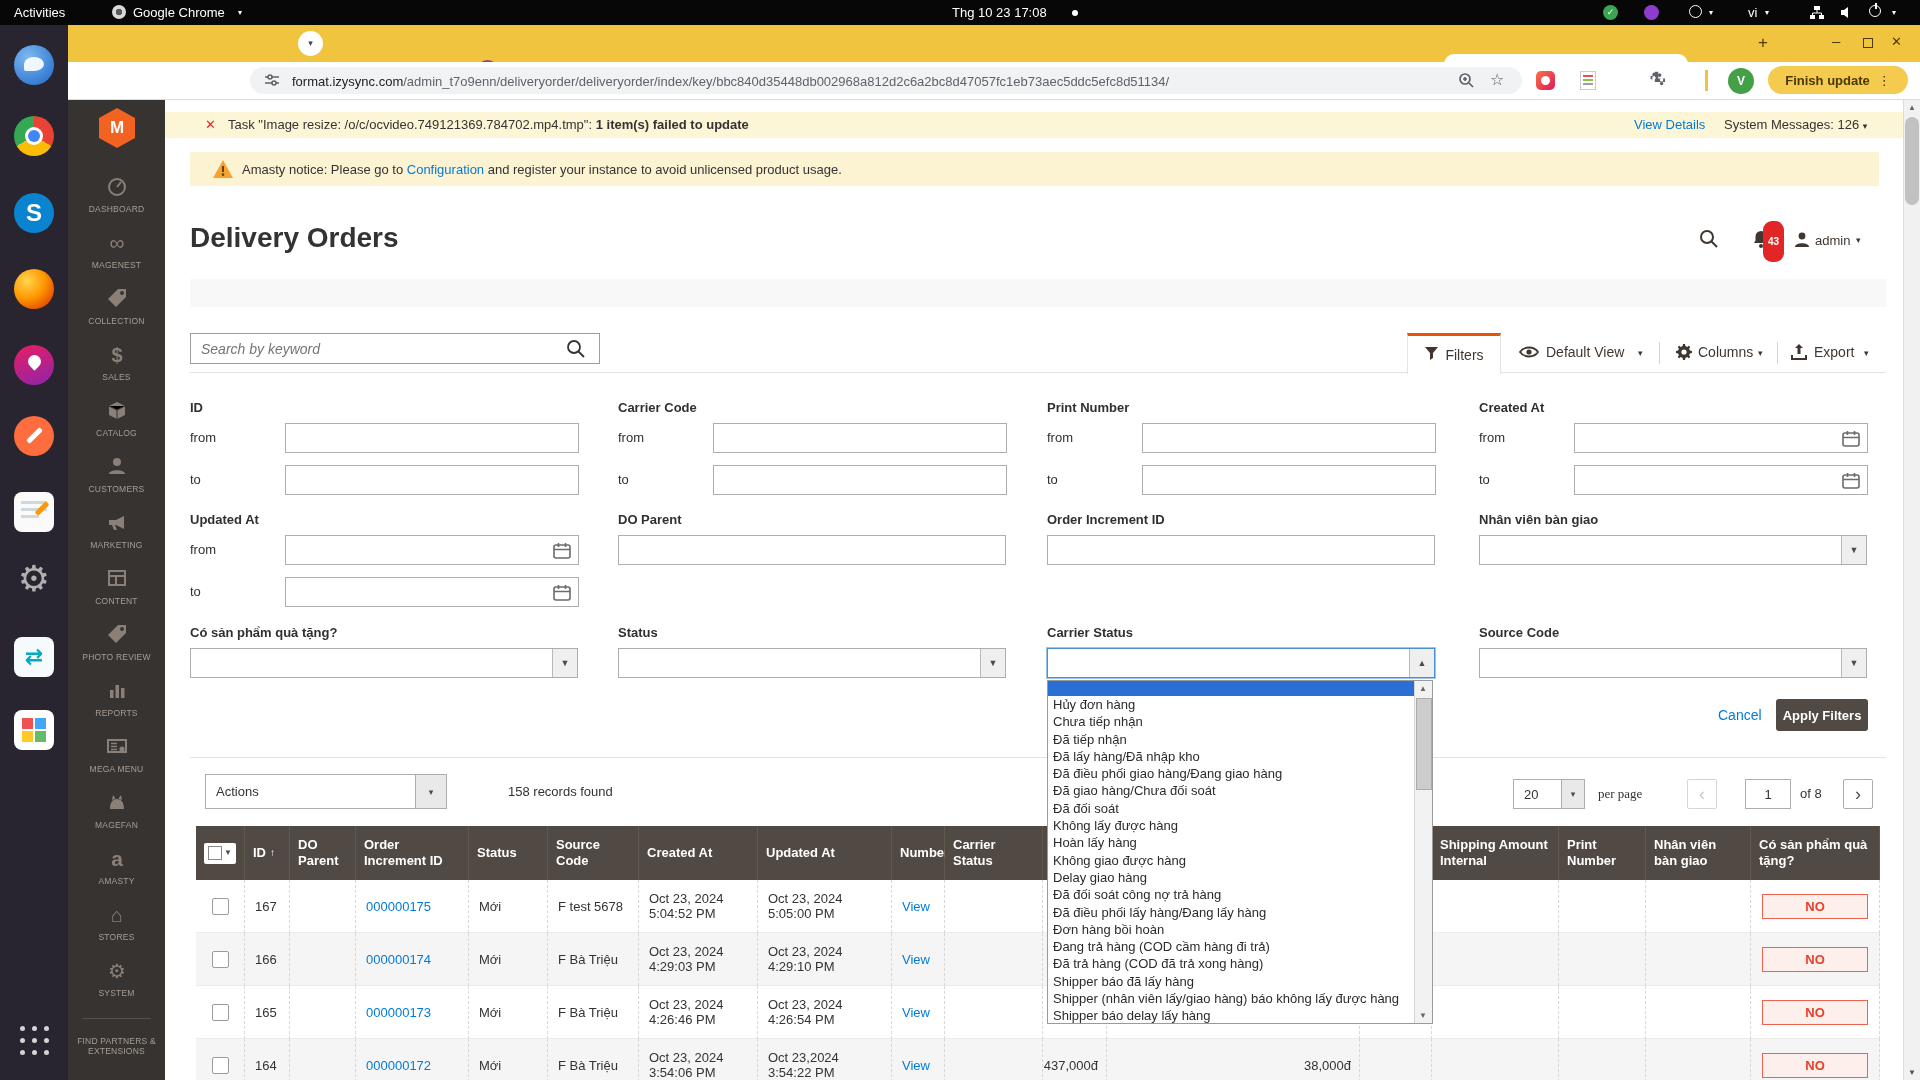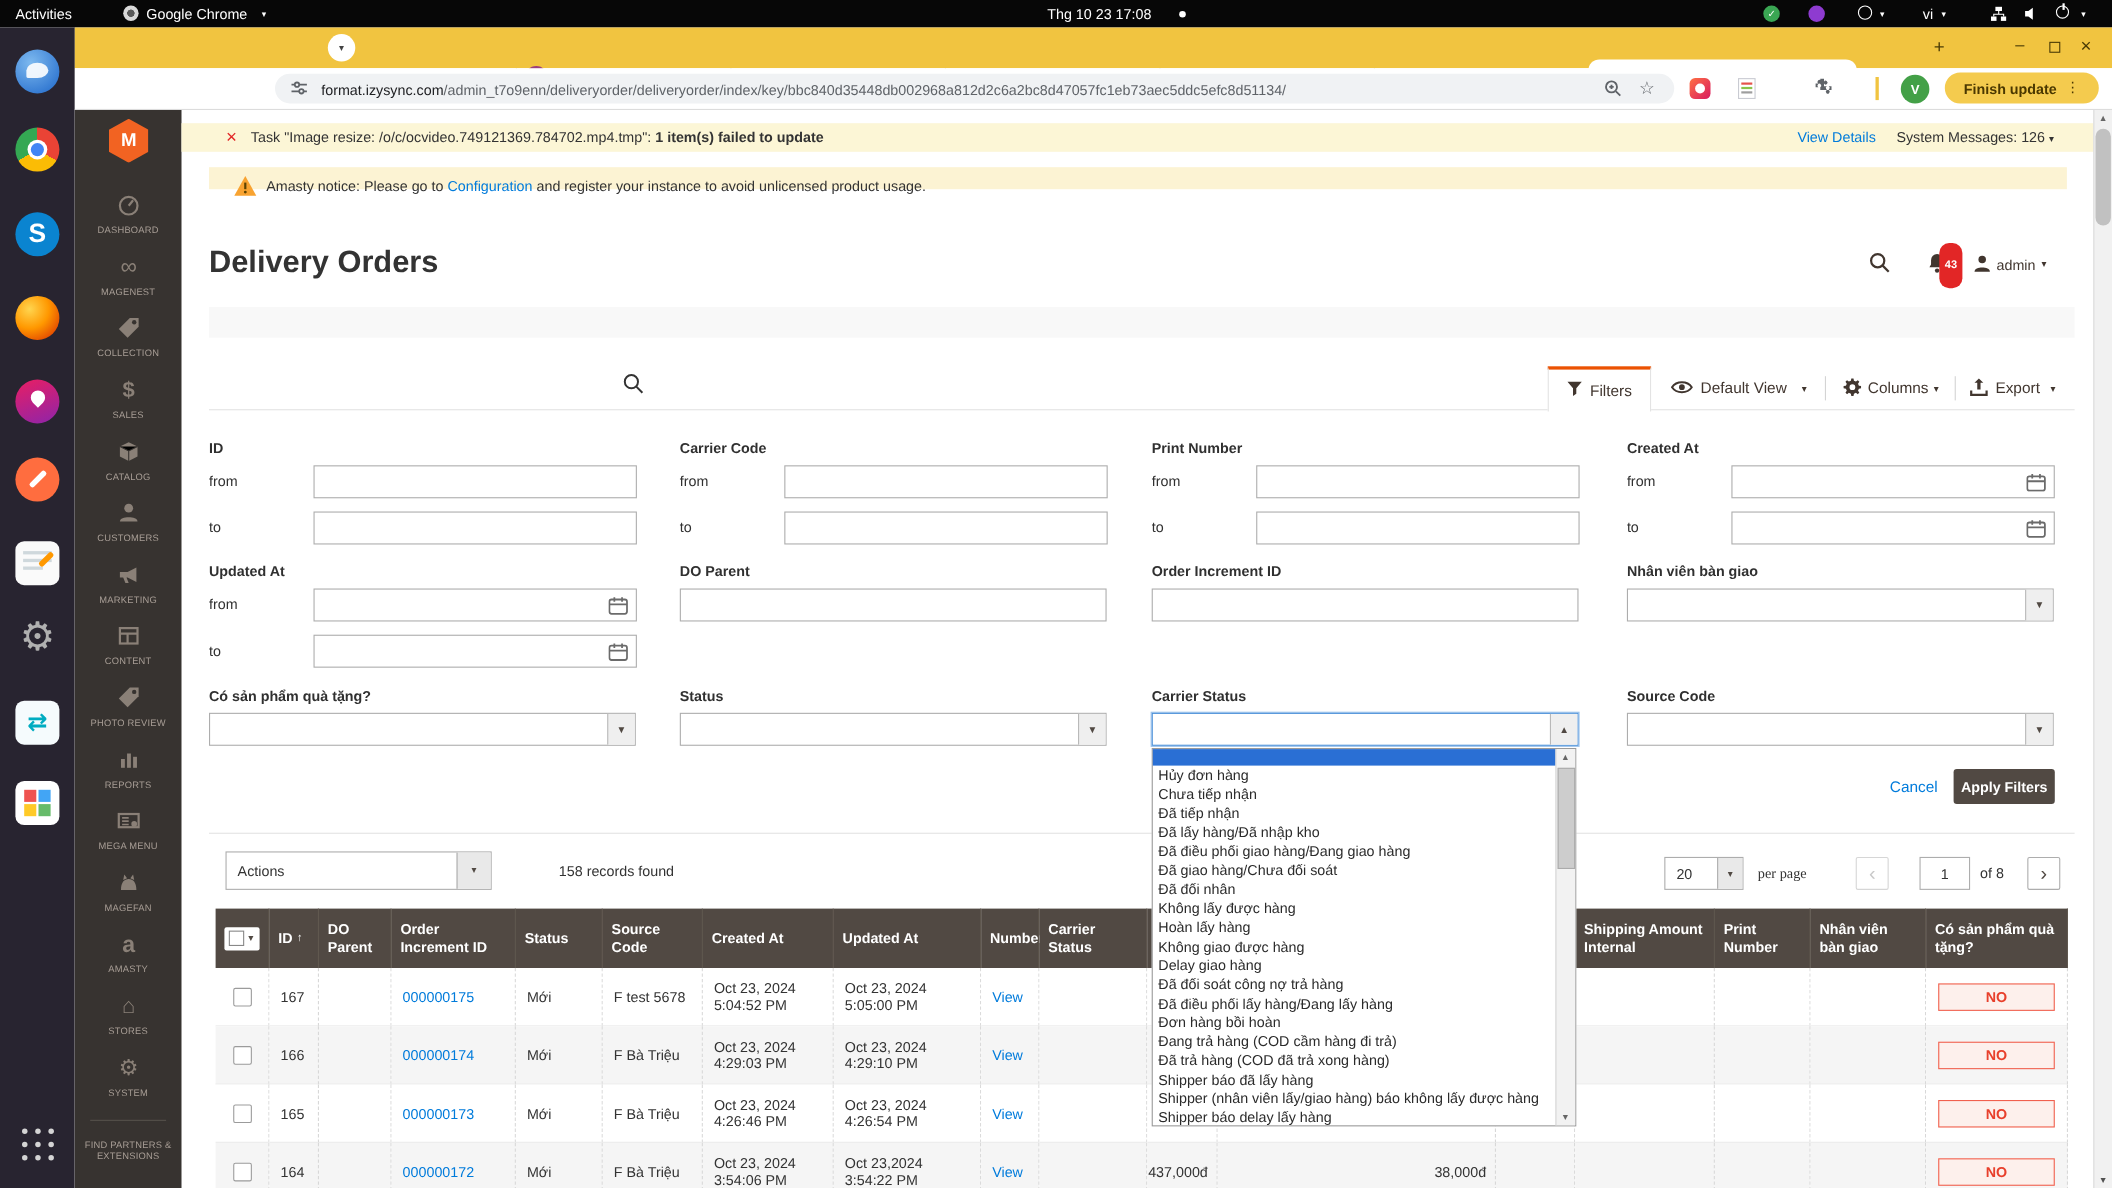--- a/index.html
+++ b/index.html
@@ -41,21 +41,21 @@
   #pagebg{left:68px;top:100px;width:1852px;height:980px;background:#fff;}
   #mgside{left:68px;top:100px;width:97px;height:980px;background:#373330;}
   .mg-item-label{position:absolute;width:97px;text-align:center;font-size:8.5px;letter-spacing:.2px;
       color:#a79d95;text-transform:uppercase;line-height:10px;}
   .mg-ic{position:absolute;left:36px;width:26px;height:26px;color:#8a8077;font-size:20px;line-height:26px;text-align:center;}
   #mglogo{left:99px;top:108px;width:36px;height:40px;background:#f26322;
      clip-path:polygon(50% 0,100% 25%,100% 75%,50% 100%,0 75%,0 25%);color:#fff;font-weight:bold;
      font-size:17px;display:flex;align-items:center;justify-content:center;}
   
   #msg1{left:165px;top:112px;width:1739px;height:26px;background:#fcf6d6;}
-  #msg2{left:190px;top:152px;width:1689px;height:20px;background:#fcf3d3;}
+  #msg2{left:190px;top:152px;width:1689px;height:34px;background:#fcf3d3;}
   .msgtxt{font-size:13px;color:#333;}
   .blue{color:#007bdb;}
   
   #ptitle{left:190px;top:222px;font-size:28px;color:#333;}
   .badge{position:absolute;background:#e22626;color:#fff;font-size:10px;font-weight:bold;border-radius:9px;
      padding:15px 5px;}
   
   #graystrip{left:190px;top:279px;width:1696px;height:28px;background:#f8f8f8;}
   #kwsearch{left:190px;top:333px;width:410px;height:31px;border:1px solid #9e9e9e;background:#fff;
      font-style:italic;color:#8a8a8a;font-size:14px;padding:0 30px 0 10px;font-family:"Liberation Sans",sans-serif;}
@@ -404,20 +404,21 @@
   <span class="a badge" style="left:1763px;top:221px;">43</span>
   <span class="a" style="left:1793px;top:230px;"><svg width="18" height="18">
         <circle cx="9" cy="6" r="3.4" fill="#41362f"></circle>
         <path d="M2 17c0-5 14-5 14 0z" fill="#41362f"></path>
       </svg></span>
   <span class="a" style="left:1815px;top:233px;font-size:13px;color:#41362f;">admin</span>
   <span class="a" style="left:1856px;top:235px;font-size:9px;color:#41362f;">▾</span>
 
   <div class="a" id="graystrip"></div>
 
+  <input class="a" id="kwsearch" placeholder="Search by keyword" style="">
   <span class="a" style="left:566px;top:339px;"><svg width="20" height="20">
         <circle cx="8" cy="8" r="6" fill="none" stroke="#333" stroke-width="1.8"></circle>
         <path d="M12.5 12.5 L18 18" stroke="#333" stroke-width="1.8"></path>
       </svg></span>
   <div class="a" id="rowline"></div>
   <div class="a" id="ftab">
     <span><svg width="15" height="15">
           <path d="M1 1h13l-5 6v5l-3 2V7z" fill="#41362f"></path>
         </svg></span>
     <span>Filters</span>
@@ -684,21 +685,21 @@
       <span class="nobadge">NO</span>
     </div>
     <div class="a" id="ddown">
       <div class="ddblank"></div>
       <div class="ddopt">Hủy đơn hàng</div>
       <div class="ddopt">Chưa tiếp nhận</div>
       <div class="ddopt">Đã tiếp nhận</div>
       <div class="ddopt">Đã lấy hàng/Đã nhập kho</div>
       <div class="ddopt">Đã điều phối giao hàng/Đang giao hàng</div>
       <div class="ddopt">Đã giao hàng/Chưa đối soát</div>
-      <div class="ddopt">Đã đối nhân</div>
+      <div class="ddopt">Đã đối soát</div>
       <div class="ddopt">Không lấy được hàng</div>
       <div class="ddopt">Hoàn lấy hàng</div>
       <div class="ddopt">Không giao được hàng</div>
       <div class="ddopt">Delay giao hàng</div>
       <div class="ddopt">Đã đối soát công nợ trả hàng</div>
       <div class="ddopt">Đã điều phối lấy hàng/Đang lấy hàng</div>
       <div class="ddopt">Đơn hàng bồi hoàn</div>
       <div class="ddopt">Đang trả hàng (COD cầm hàng đi trả)</div>
       <div class="ddopt">Đã trả hàng (COD đã trả xong hàng)</div>
       <div class="ddopt">Shipper báo đã lấy hàng</div>

